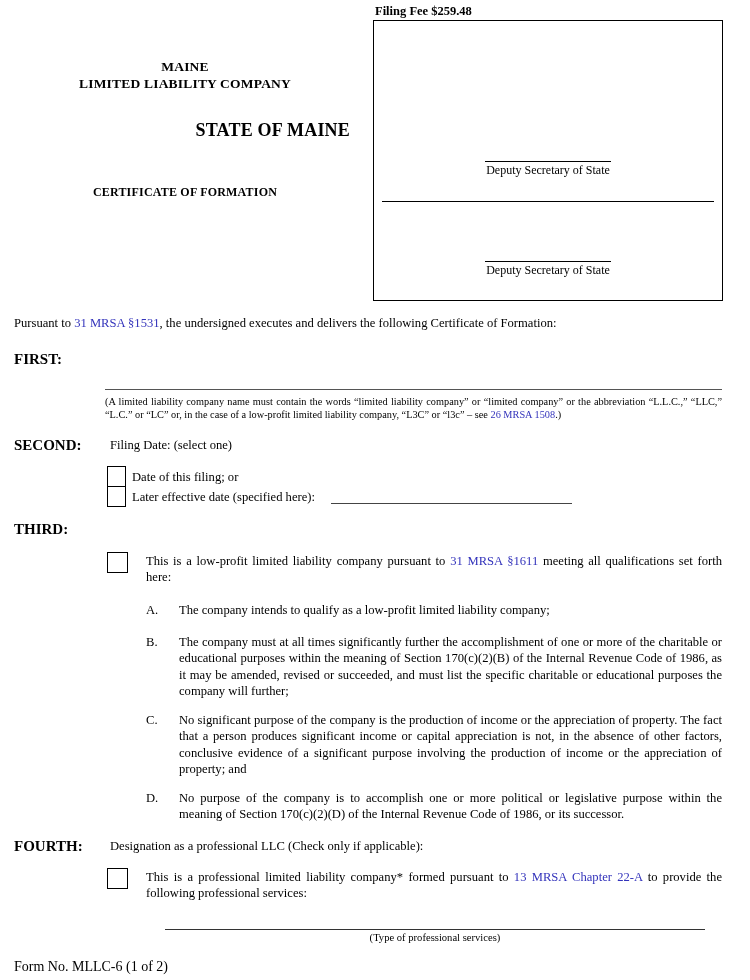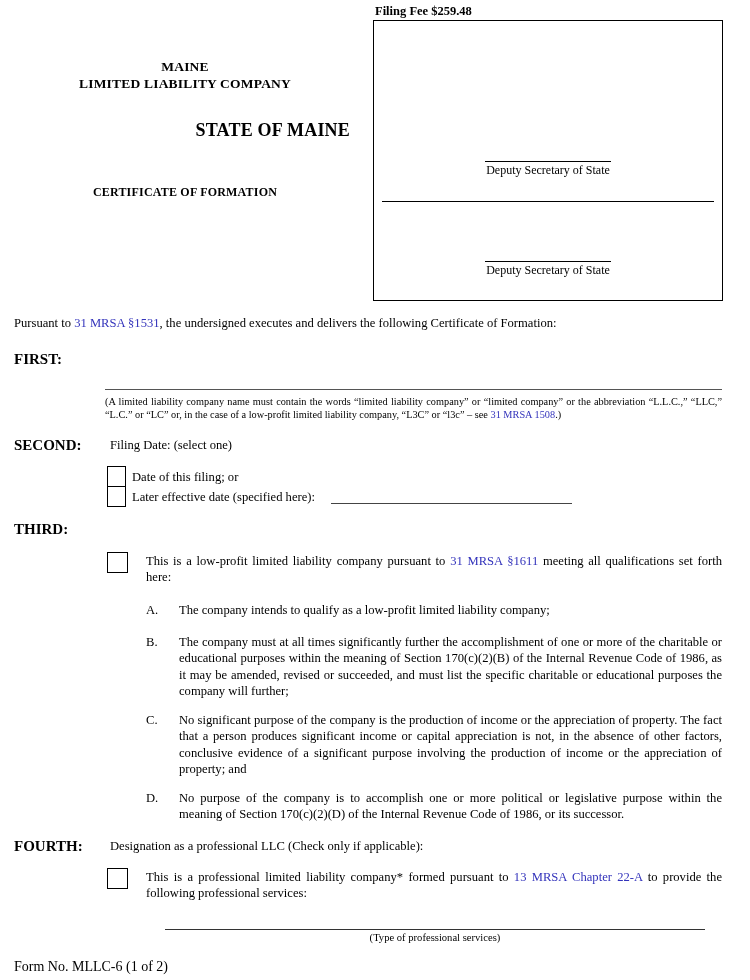--- a/index.html
+++ b/index.html
@@ -237,21 +237,21 @@
     <div class="title-cert">CERTIFICATE OF FORMATION</div>
   </div>
 
   <div class="intro">
     <span>Pursuant to </span><span class="lnk">31 MRSA §1531</span><span>, the undersigned executes and delivers the following Certificate of Formation:</span>
   </div>
 
   <div class="label" style="top:351px;">FIRST:</div>
   <div class="rule-first"></div>
   <div class="fineprint">
-    <span>(A limited liability company name must contain the words “limited liability company” or “limited company” or the abbreviation “L.L.C.,”  “LLC,”  “L.C.” or “LC” or, in the case of a low-profit limited liability company, “L3C” or “l3c” – see </span><span class="lnk">31 MRSA 1508</span><span>.)</span>
+    <span>(A limited liability company name must contain the words “limited liability company” or “limited company” or the abbreviation “L.L.C.,”  “LLC,”  “L.C.” or “LC” or, in the case of a low-profit limited liability company, “L3C” or “l3c” – see </span><span class="lnk">26 MRSA 1508</span><span>.)</span>
   </div>
 
   <div class="label" style="top:437px;">SECOND:</div>
   <div class="content" style="top:437px;">Filing Date: (select one)</div>
 
   <div class="cbox cb-small" style="left:107px; top:466px;"></div>
   <div class="opt-text" style="top:469px;">Date of this filing; or</div>
 
   <div class="cbox cb-small" style="left:107px; top:486px;"></div>
   <div class="opt-text" style="top:489px;">Later effective date (specified here):</div>

